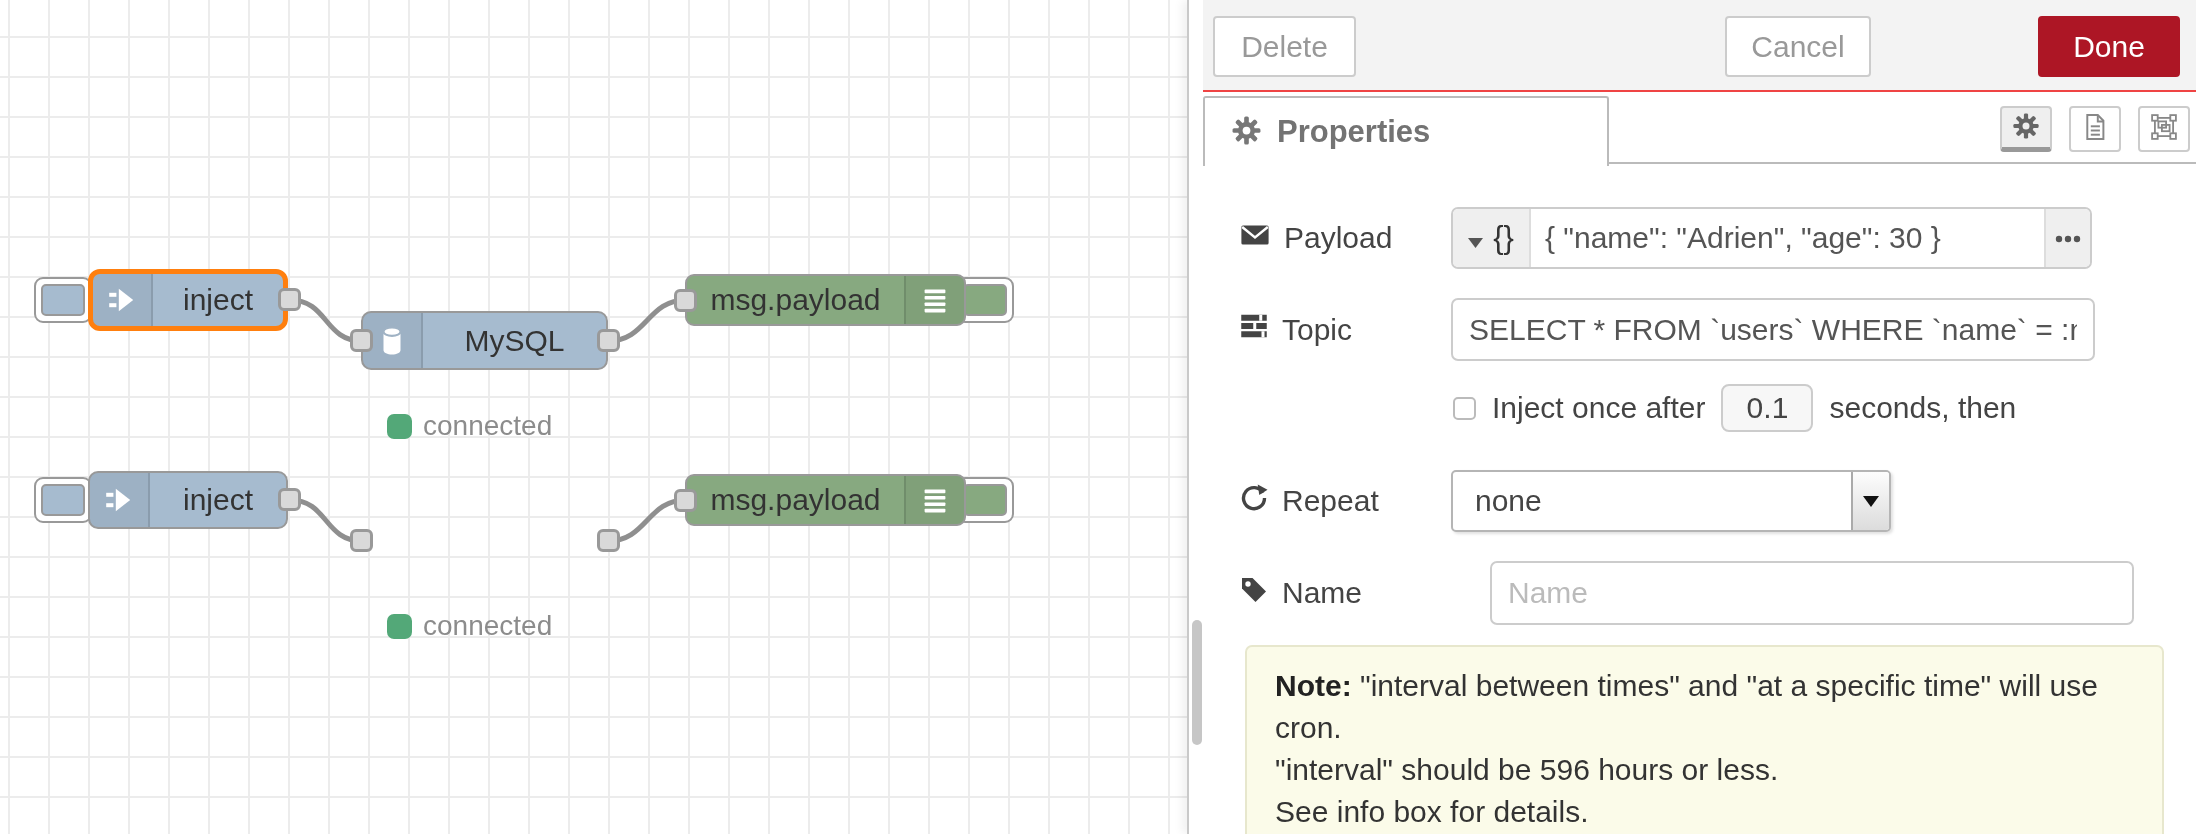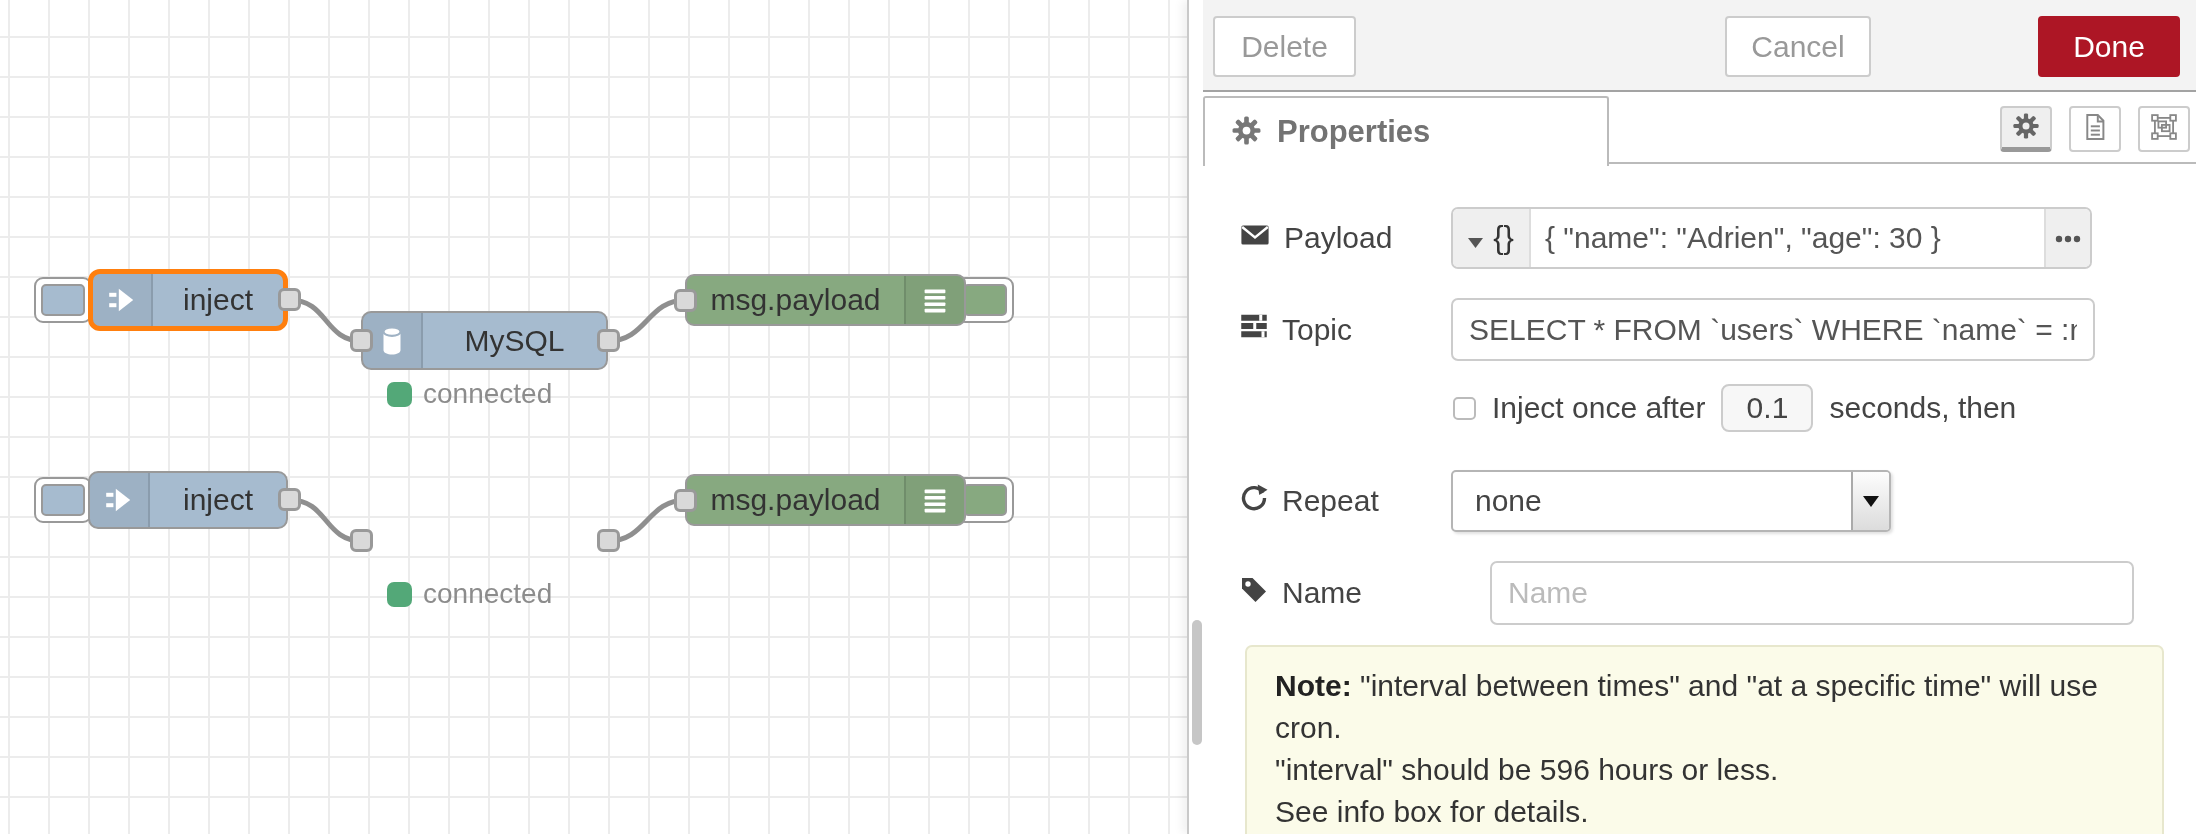--- a/index.html
+++ b/index.html
@@ -28,33 +28,33 @@
     font-size:30px; color:#333; }
 
   .side-btn { position:absolute; background:#fff; border:2px solid #999; border-radius:9px;
     padding:5px; z-index:1; }
   .side-btn .inner { width:100%; height:100%; border:2px solid #999; border-radius:5px; }
   .inner.blue { background:#a6bbcf; } .inner.grn { background:#87a980; }
 
   .port { position:absolute; width:23px; height:23px; background:#d9d9d9;
     border:3px solid #999; border-radius:6px; z-index:3; }
 
-  .status { position:absolute; display:flex; align-items:center; gap:11px; z-index:2; }
+  .status { position:absolute; display:flex; align-items:center; gap:11px; z-index:2;margin-top:32px; }
   .status-dot { width:25px; height:25px; border-radius:7px; background:#53a878; }
   .status-txt { font-size:28px; color:#8c8c8c; }
 
   
   .divider { position:absolute; left:1187px; top:0; width:16px; height:834px; background:#fff;
     border-left:2px solid #c9c9c9; box-shadow:-5px 0 10px rgba(0,0,0,0.06); z-index:4; }
   .scroll-thumb { position:absolute; left:3px; top:620px; width:10px; height:125px;
     background:#c6c6c6; border-radius:5px; }
 
   
   .panel { position:absolute; left:1203px; top:0; width:993px; height:834px; background:#fff; z-index:5; }
-  .tray-header { position:relative; height:92px; background:#f3f3f3; border-bottom:2px solid #a3a3a3; }
+  .tray-header { position:relative; height:92px; background:#f3f3f3; border-bottom:2px solid #ef4444; }
   .btn { position:absolute; top:16px; height:61px; border:2px solid #ccc; border-radius:4px;
     background:#fff; font-size:30px; color:#999; display:flex; align-items:center; justify-content:center; }
   .btn-delete { left:10px;  width:143px; }
   .btn-cancel { right:325px; width:146px; }
   .btn-done   { right:16px; width:142px; background:#ad1625; border-color:#ad1625; color:#fff; }
 
   .tab-bar { position:relative; height:72px; border-bottom:2px solid #bbb; }
   .tab { position:absolute; left:0; top:4px; width:406px; height:70px; background:#fff;
     border:2px solid #bbb; border-bottom:none; border-radius:3px 3px 0 0; z-index:2;
     display:flex; align-items:center; padding-left:26px; gap:15px; }

